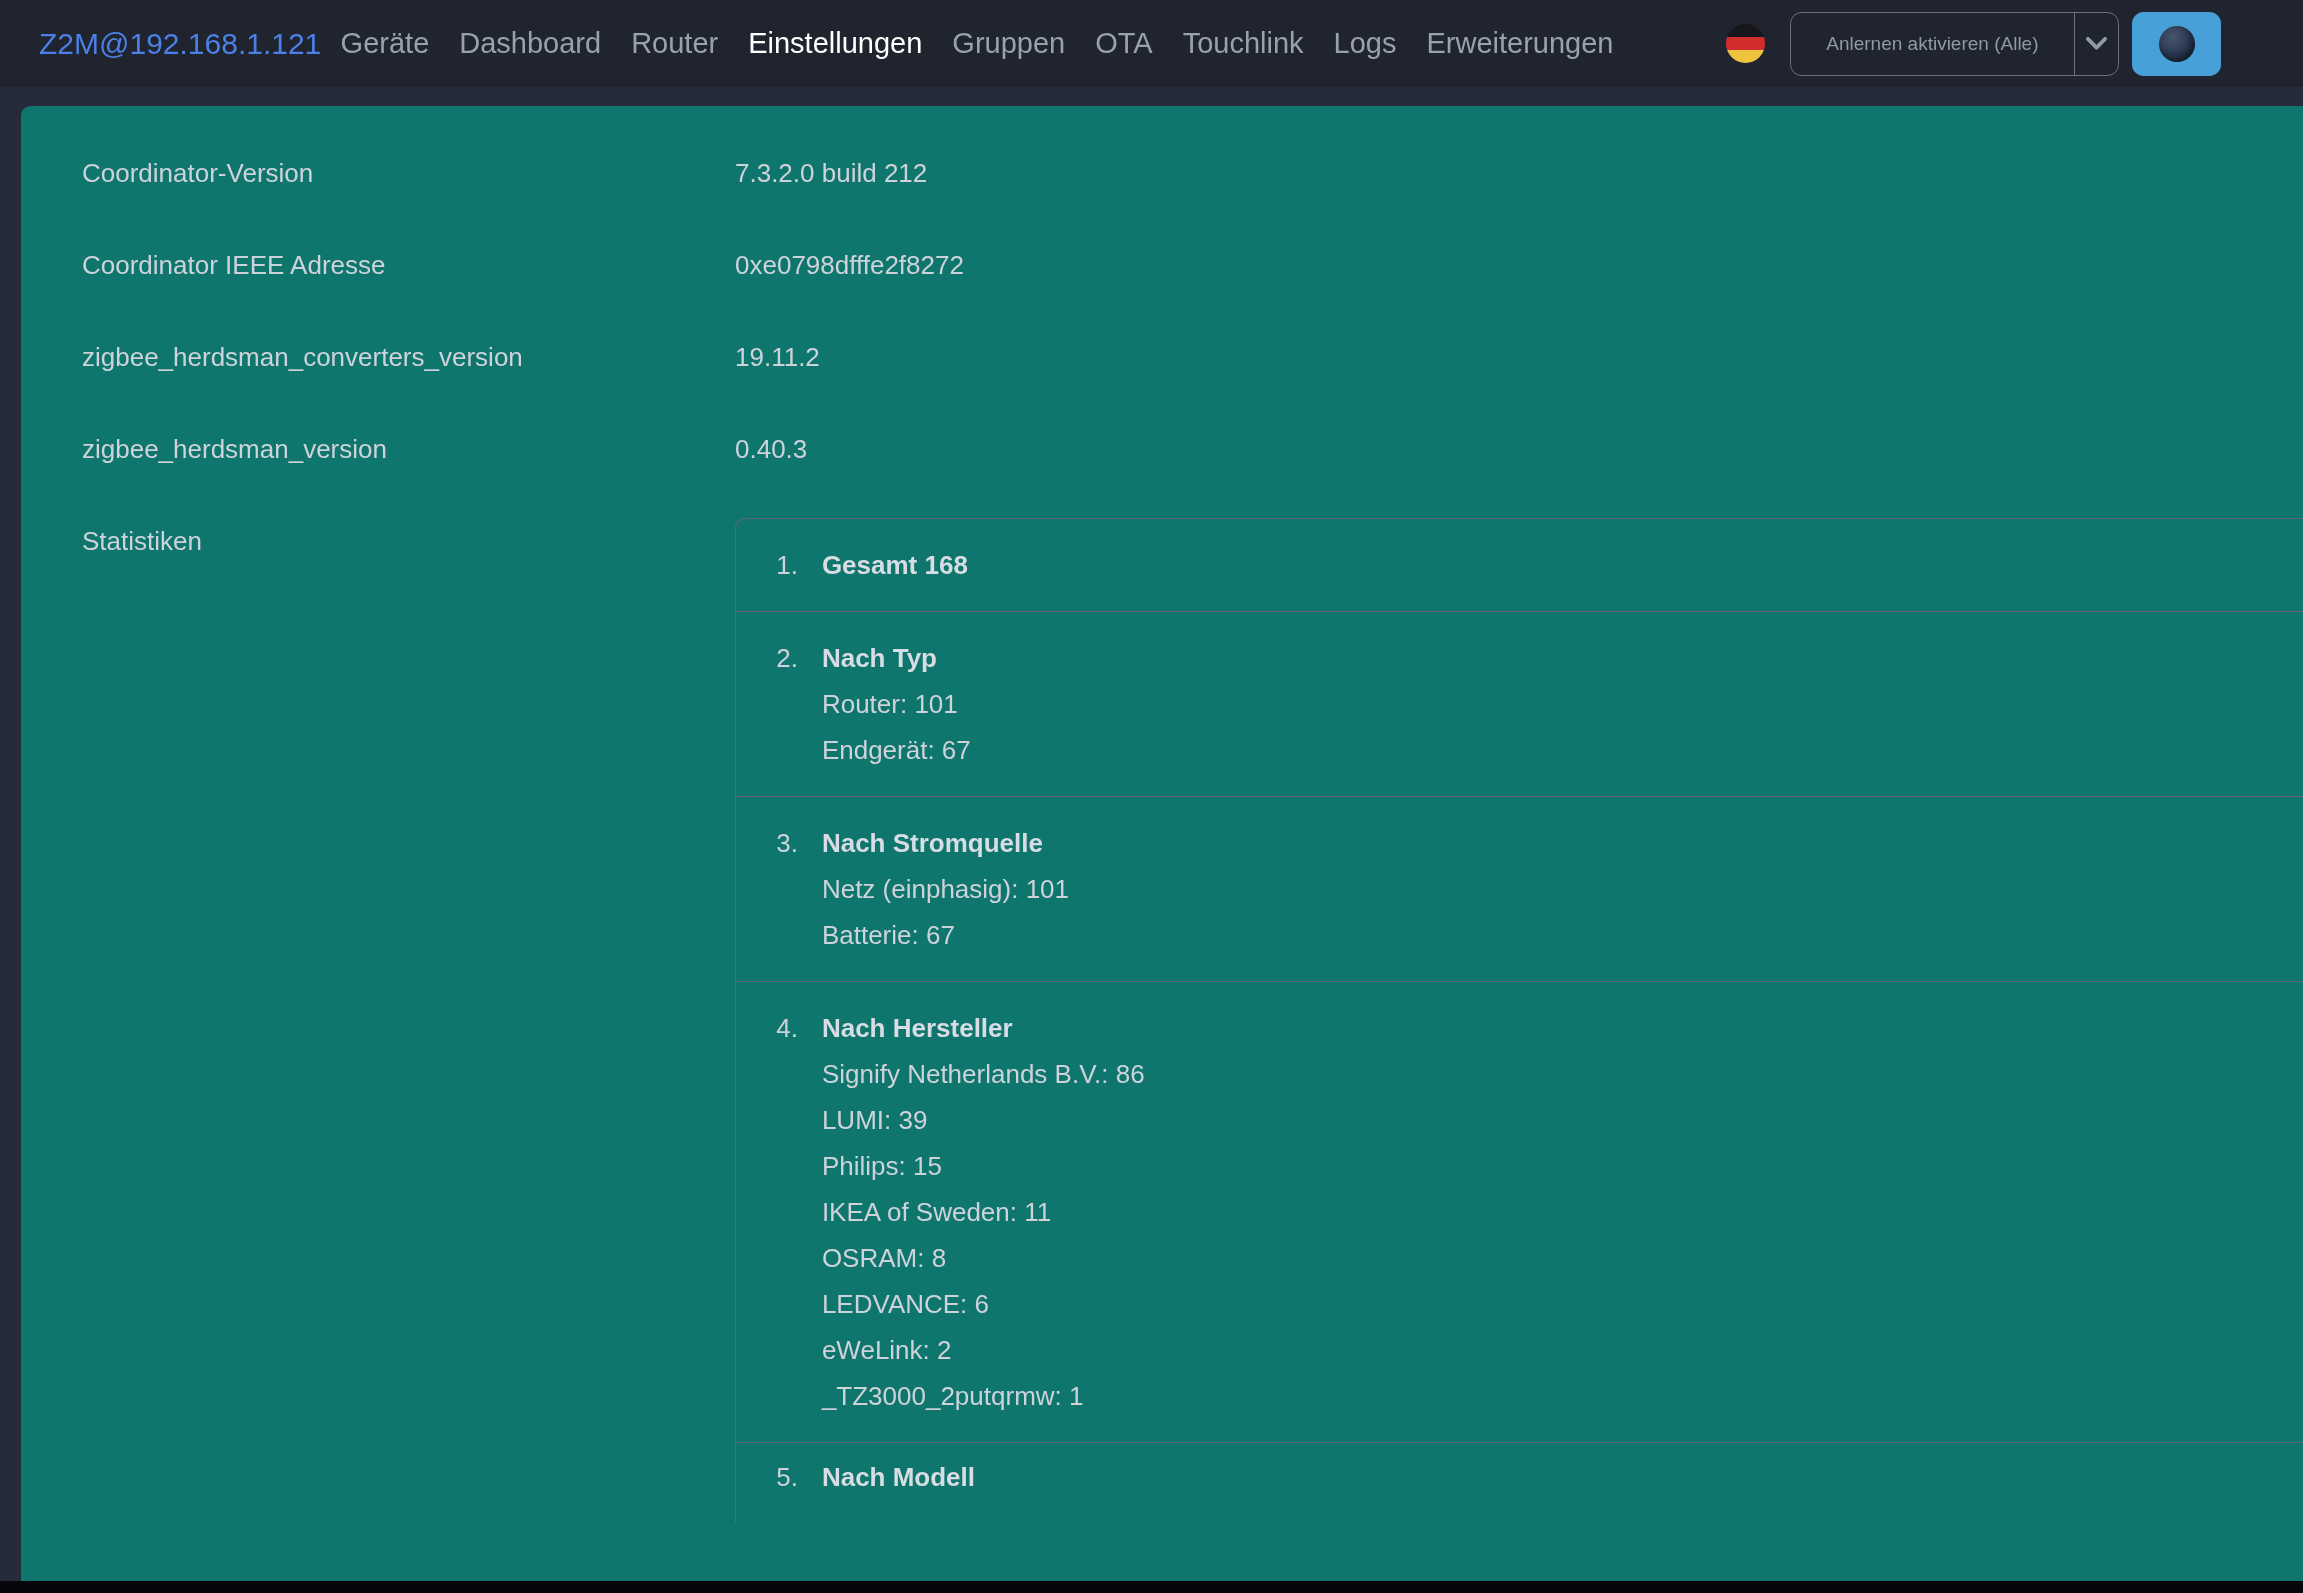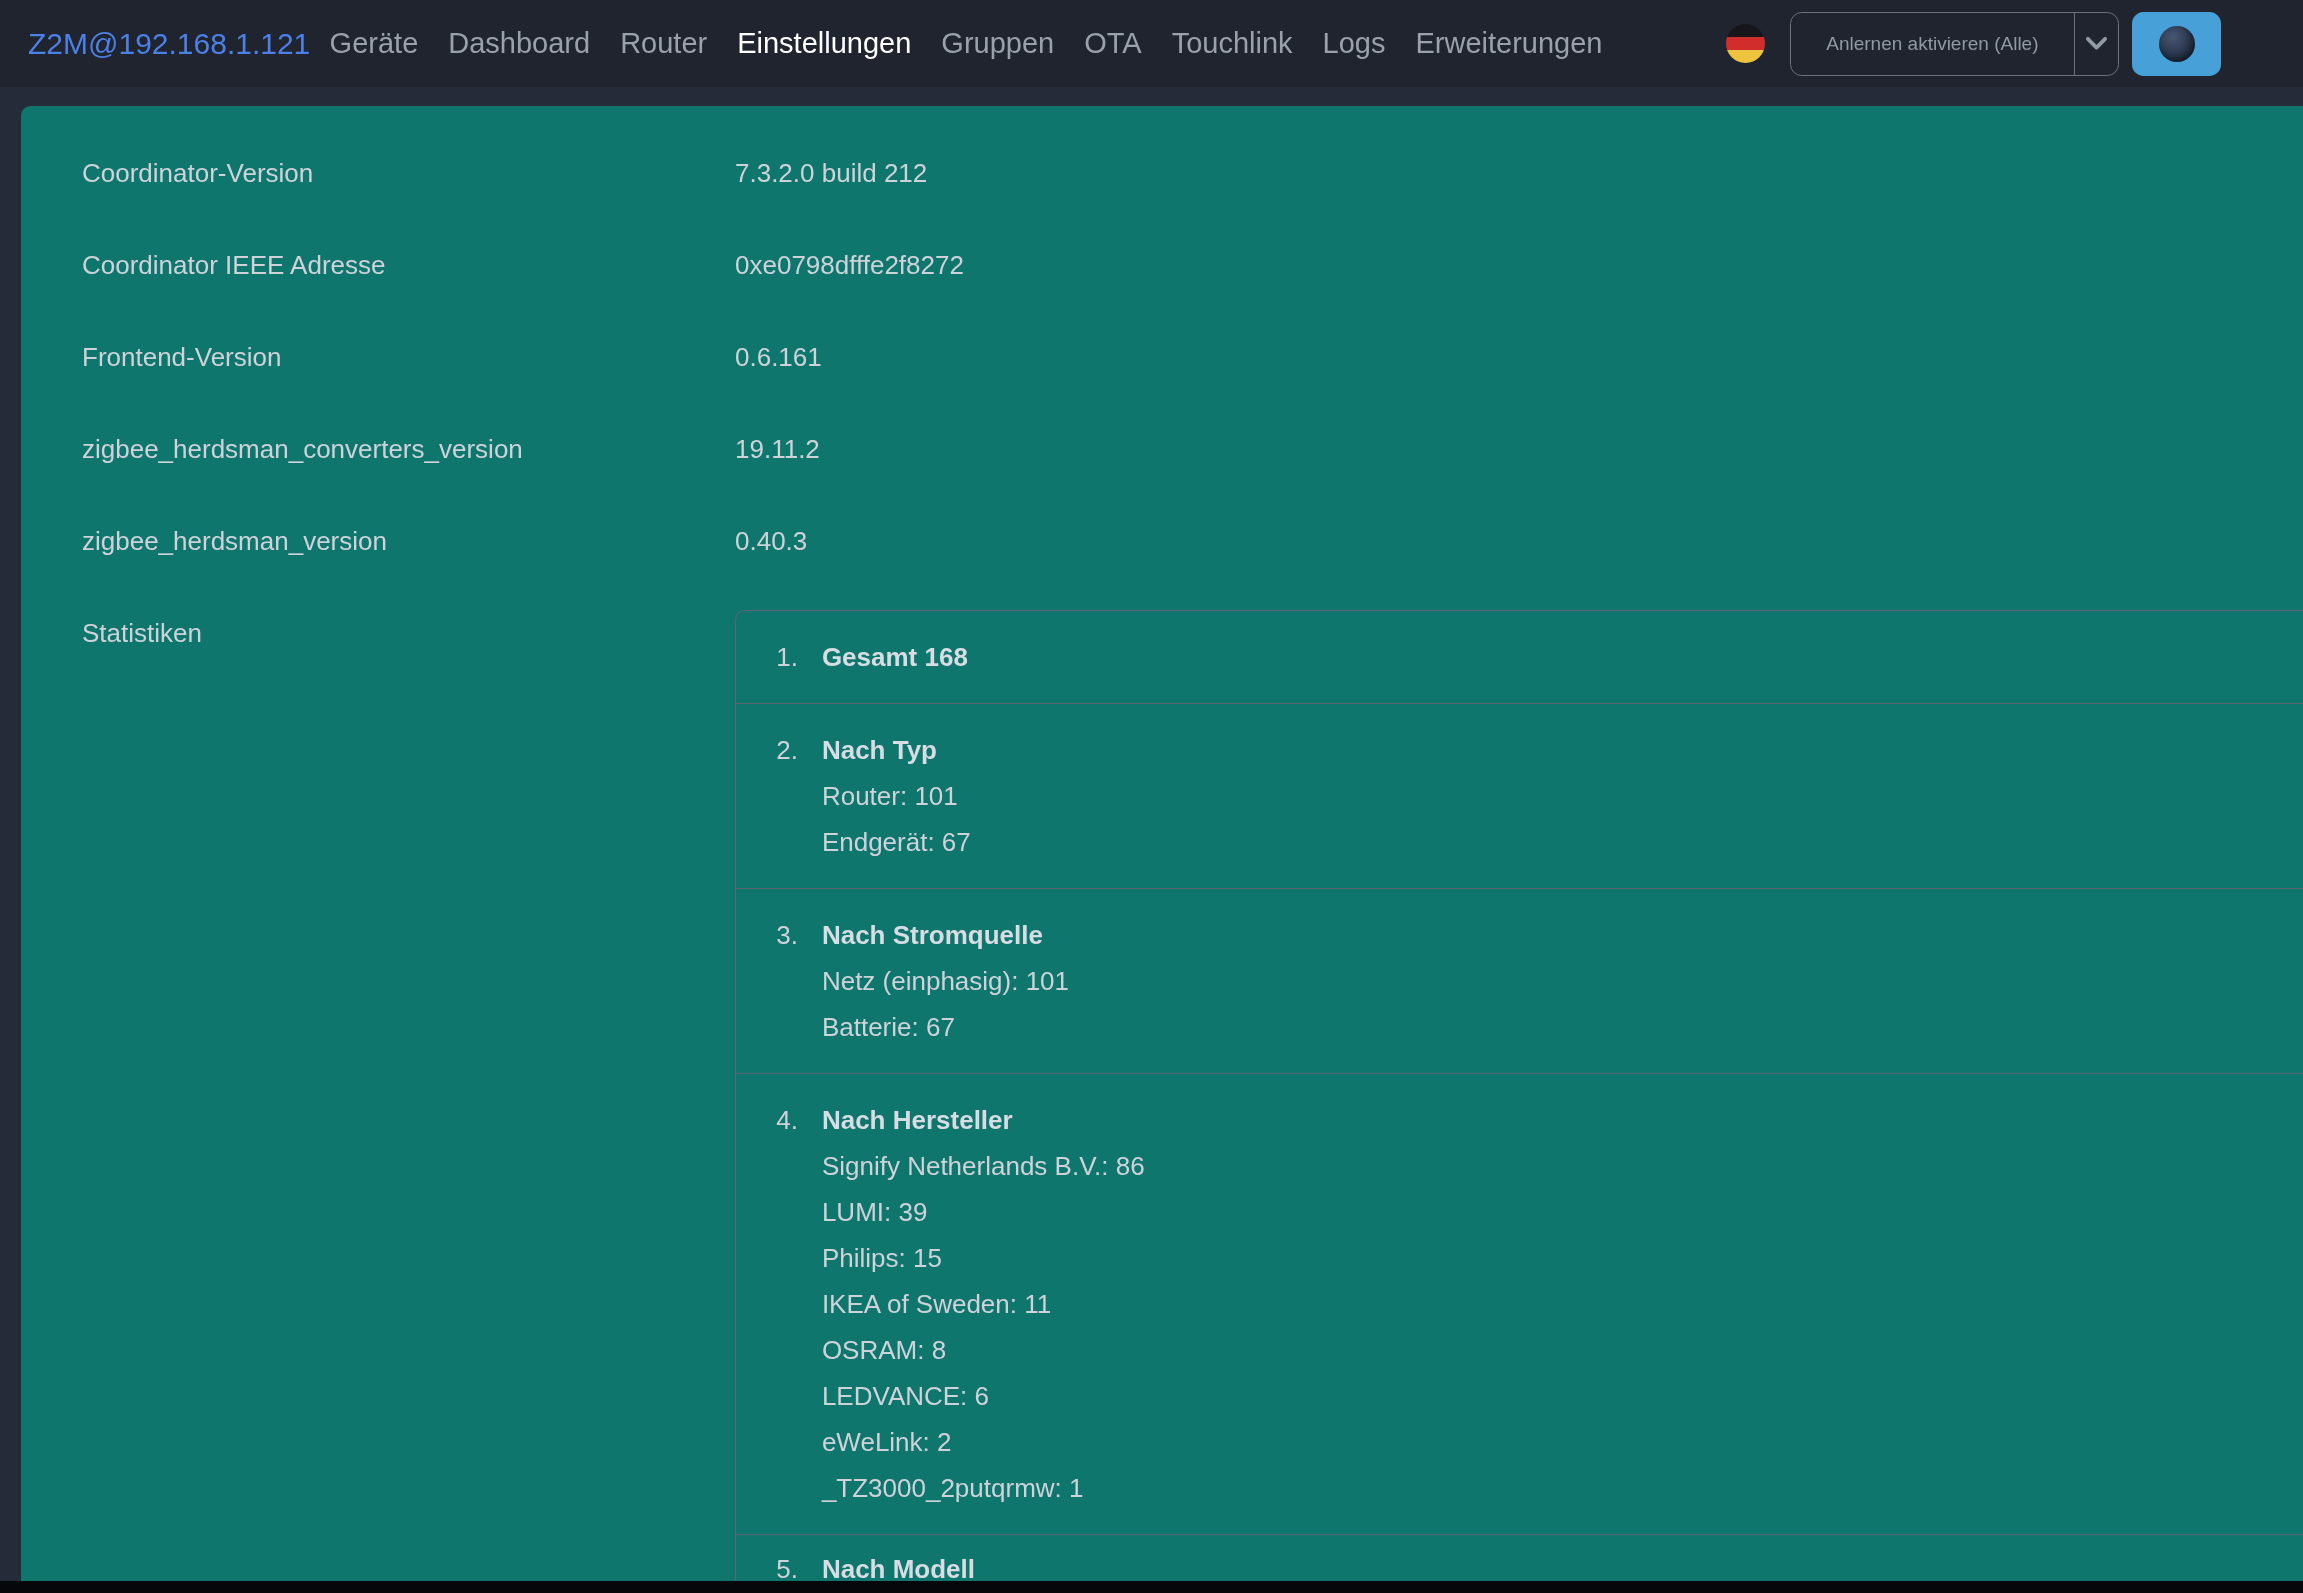--- a/index.html
+++ b/index.html
@@ -15,21 +15,21 @@
   }
 
   
   .navbar {
     position: absolute;
     top: 0; left: 0; right: 0;
     height: 87px;
     background: #1f242f;
     display: flex;
     align-items: center;
-    padding: 0 83px 0 28px;
+    padding: 0 83px 0 39px;
     font-size: 29px;
     white-space: nowrap;
   }
   .brand {
     color: #4c80e6;
     font-size: 30px;
     text-decoration: none;
     margin-right: 19.3px;
     cursor: pointer;
   }
@@ -182,24 +182,20 @@
     <div id="info-rows">
         <div class="info-row">
     <div class="label">Coordinator-Version</div>
     <div class="value">7.3.2.0 build 212</div>
   </div>
         <div class="info-row">
     <div class="label">Coordinator IEEE Adresse</div>
     <div class="value">0xe0798dfffe2f8272</div>
   </div>
         <div class="info-row">
-    <div class="label">Frontend-Version</div>
-    <div class="value">0.6.161</div>
-  </div>
-        <div class="info-row">
     <div class="label">zigbee_herdsman_converters_version</div>
     <div class="value">19.11.2</div>
   </div>
         <div class="info-row">
     <div class="label">zigbee_herdsman_version</div>
     <div class="value">0.40.3</div>
   </div>
       </div>
     <div class="info-row stats-row">
       <div class="label">Statistiken</div>

